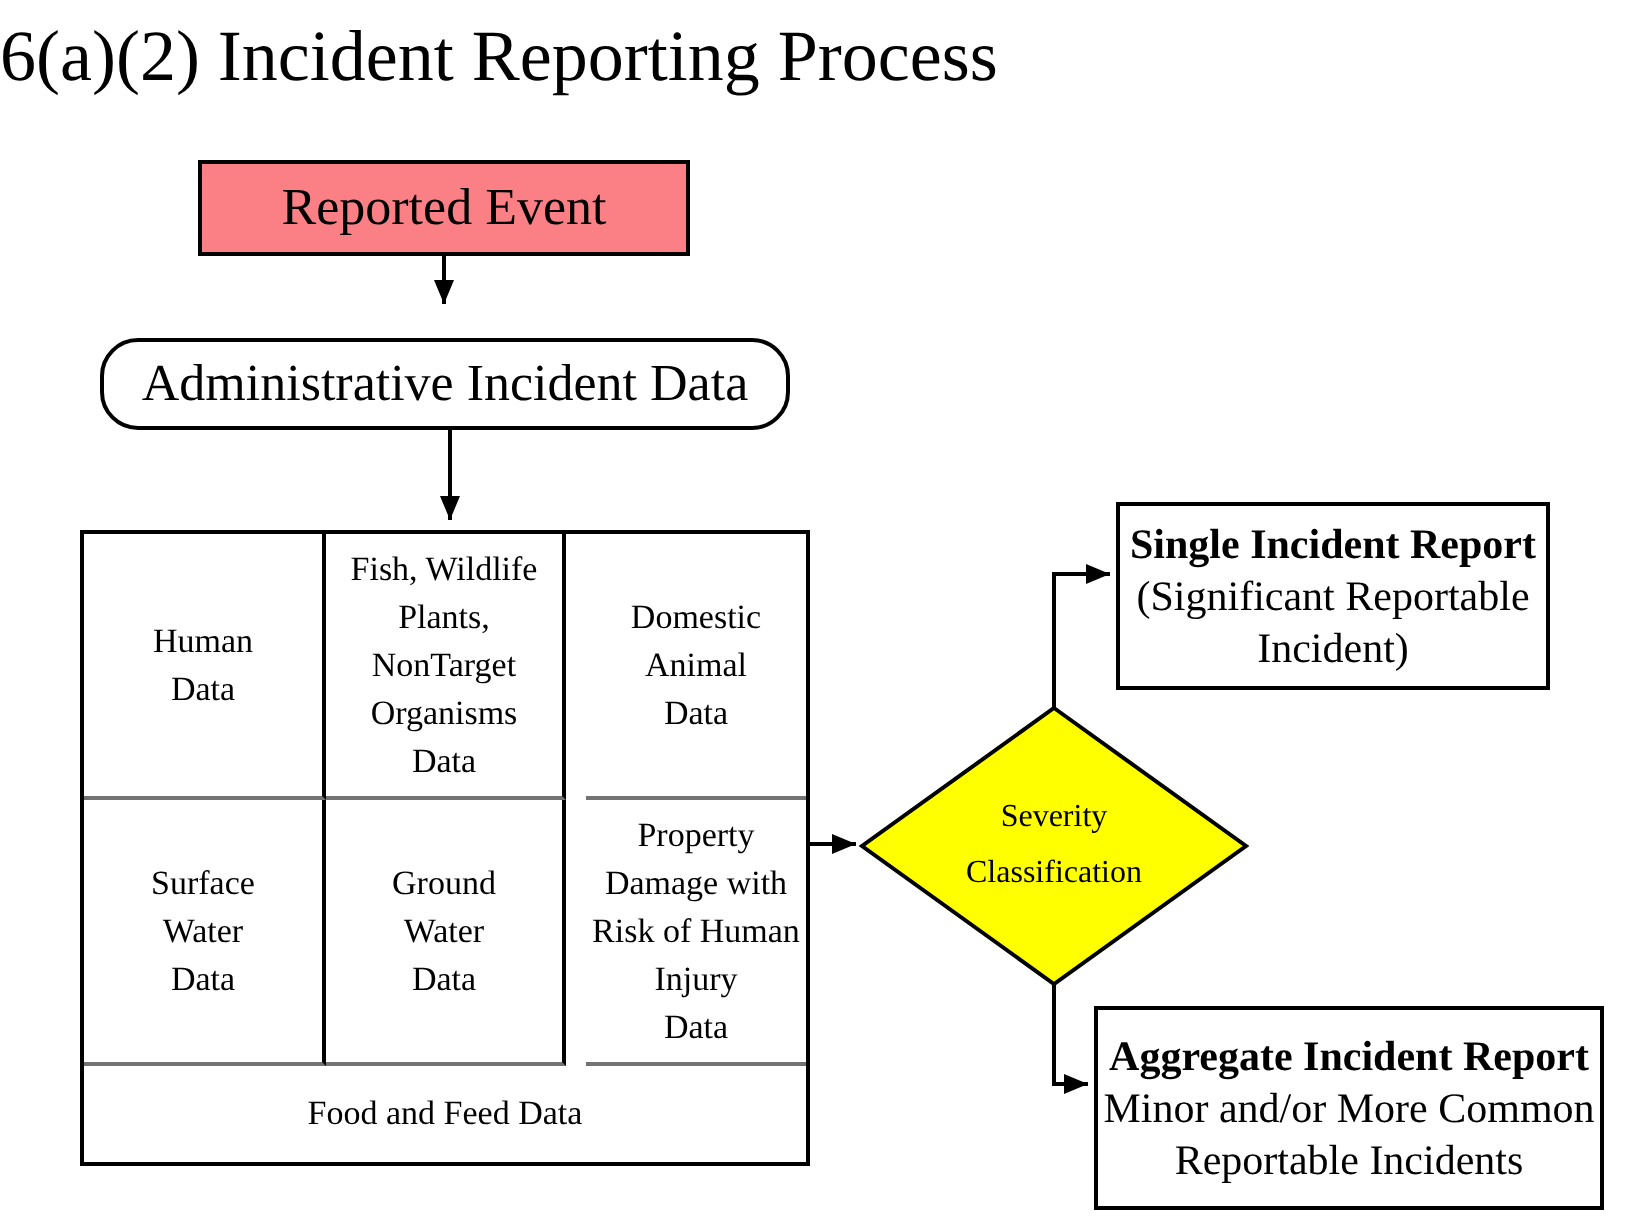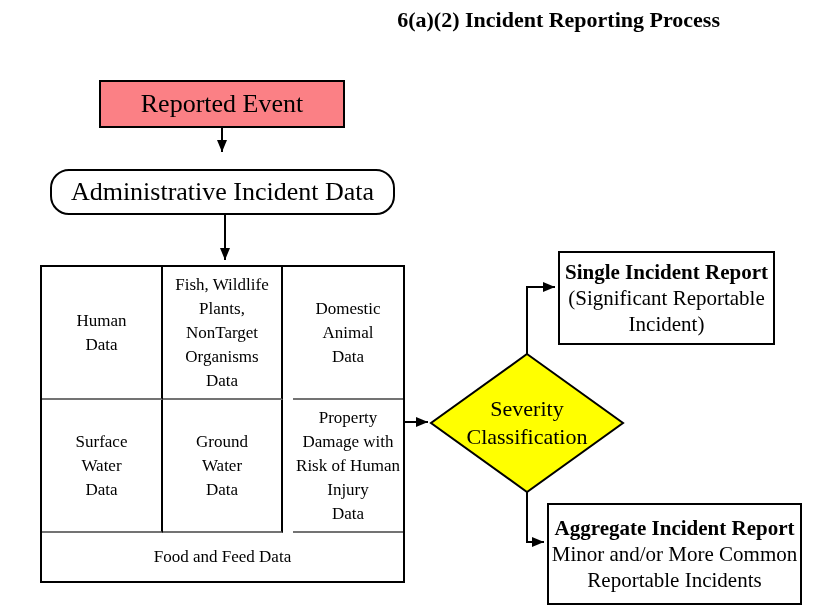--- a/index.html
+++ b/index.html
@@ -8,23 +8,23 @@
     width: 816px;
     height: 612px;
     background: #ffffff;
     font-family: "Liberation Serif", serif;
     color: #000000;
     overflow: hidden;
   }
   .title {
     position: absolute;
     left: 0; top: 7px; width: 720px;
-    text-align: right;
-    font-size: 22px;
-    font-weight: bold;
+    text-align: left;
+    font-size: 36px;
+    font-weight: normal;
     letter-spacing: 0px;
   }
   .overlay {
     position: absolute;
     left: 0; top: 0;
     z-index: 1;
   }
   .box {
     position: absolute;
     box-sizing: border-box;
@@ -72,21 +72,21 @@
   .cell.last-col { border-right: none; margin-left: 10px; }
   .cell.food-row {
     grid-column: 1 / -1;
     border-right: none;
     border-bottom: none;
   }
   .diamond-label {
     position: absolute;
     left: 431px; top: 395px; width: 192px;
     text-align: center;
-    font-size: 22px;
+    font-size: 16px;
     line-height: 28px;
     white-space: pre-line;
     z-index: 2;
   }
   .report-box {
     flex-direction: column;
     font-size: 21px;
     line-height: 26px;
   }
   .single-box { left: 558px; top: 239px; width: 217px; height: 94px; }

